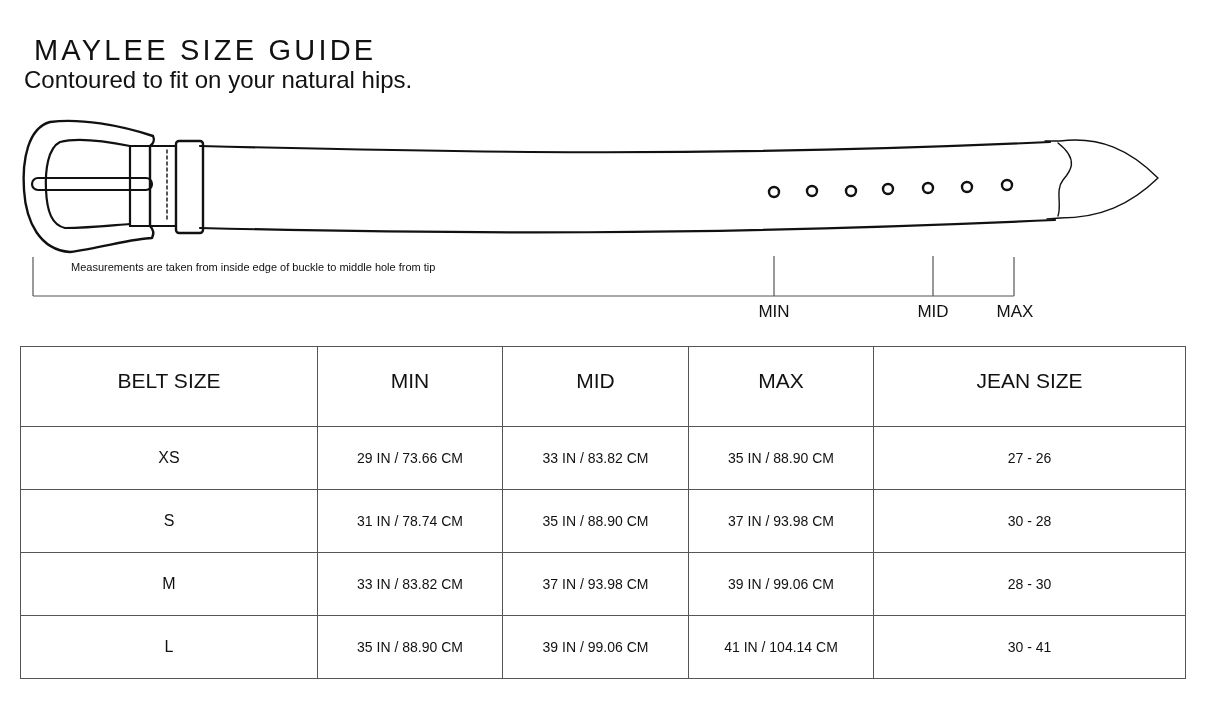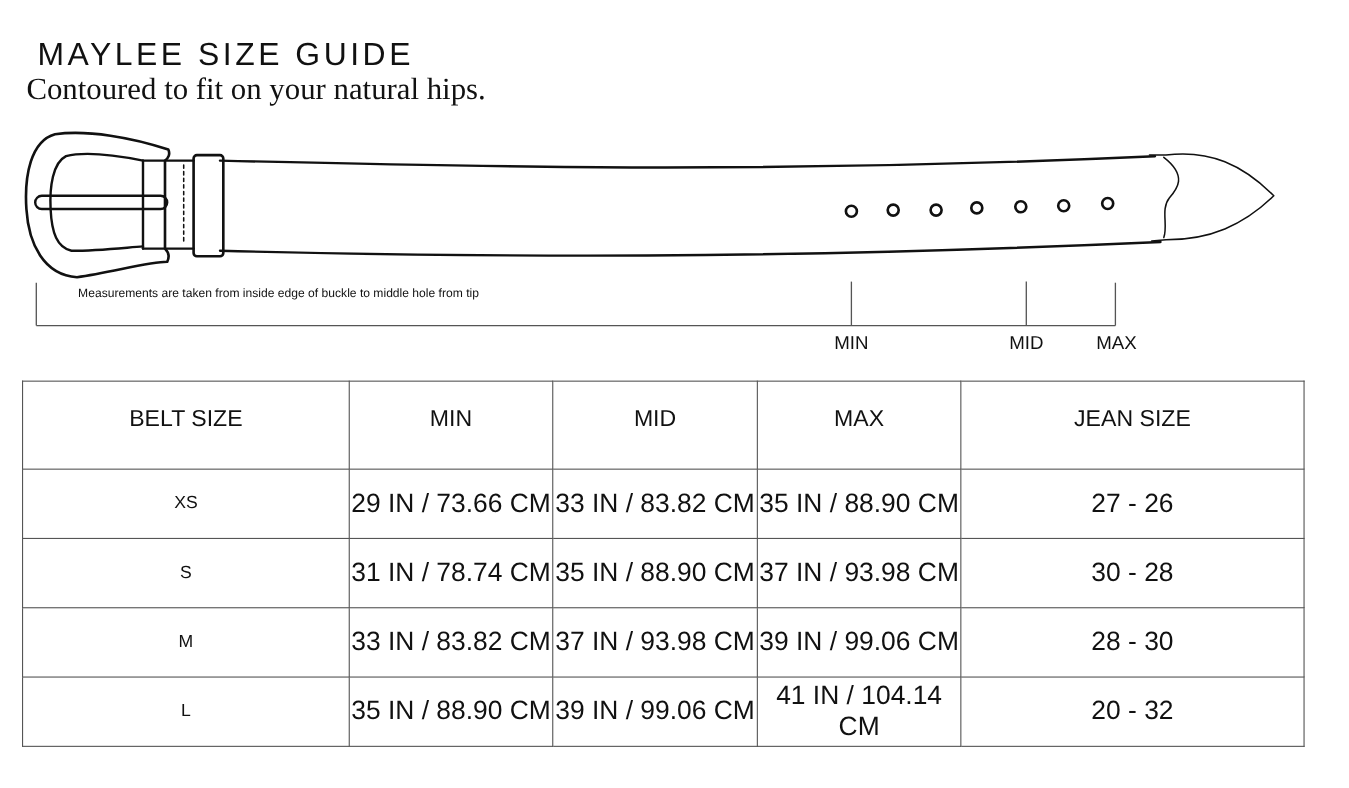--- a/index.html
+++ b/index.html
@@ -1,26 +1,26 @@
 <!DOCTYPE html>
 <html><head>
 <meta charset="utf-8">
 <style>
   html, body { margin: 0; padding: 0; background: #ffffff; }
   body { width: 1226px; height: 716px; position: relative; overflow: hidden; font-family: "Liberation Sans", "DejaVu Sans", sans-serif; color: #111; }
   .title { position: absolute; left: 22px; top: 22px; font-size: 29px; letter-spacing: 3.2px; font-weight: 400; color: #111; margin: 12px; }
-  .subtitle { position: absolute; left: 24px; top: 66px; font-size: 28px; color: #111; margin: 0; font-family: Liberation Serif, serif; }
+  .subtitle { position: absolute; left: 24px; top: 66px; font-size: 24px; color: #111; margin: 0; }
   .belt-svg { position: absolute; left: 0; top: 100px; }
   .note { position: absolute; left: 71px; top: 261px; font-size: 11px; color: #111; }
   .mark-label { position: absolute; top: 302px; font-size: 17px; color: #111; transform: translateX(-50%); }
   table.size-table { position: absolute; left: 20px; top: 346px; width: 1165px; border-collapse: collapse; table-layout: fixed; }
   table.size-table th, table.size-table td { border: 1.5px solid #555; text-align: center; font-weight: 400; color: #111; font-size: 16px; padding: 0; }
   table.size-table th { height: 67px; font-size: 21px; vertical-align: middle; padding-bottom: 12px; margin-left: 25px; }
   table.size-table td { height: 62px; }
-  table.size-table td.val { font-size: 24px; }
+  table.size-table td.val { font-size: 14px; }
 </style>
 </head>
 <body>
 
 <h1 class="title">MAYLEE SIZE GUIDE</h1>
 <p class="subtitle">Contoured to fit on your natural hips.</p>
 
 <svg class="belt-svg" width="1226" height="230" viewBox="0 100 1226 230" xmlns="http://www.w3.org/2000/svg">
   <g fill="none" stroke="#111" stroke-width="2.2" stroke-linejoin="round" stroke-linecap="round">
 
@@ -103,16 +103,16 @@
       <td class="val">33 IN  / 83.82 CM</td>
       <td class="val">37 IN  / 93.98 CM</td>
       <td class="val">39 IN  / 99.06 CM</td>
       <td class="val">28 - 30</td>
     </tr>
     <tr>
       <td>L</td>
       <td class="val">35 IN  / 88.90 CM</td>
       <td class="val">39 IN  / 99.06 CM</td>
       <td class="val">41 IN  / 104.14 CM</td>
-      <td class="val">20 - 32</td>
+      <td class="val">30 - 41</td>
     </tr>
   </tbody>
 </table>
 
 </body></html>

